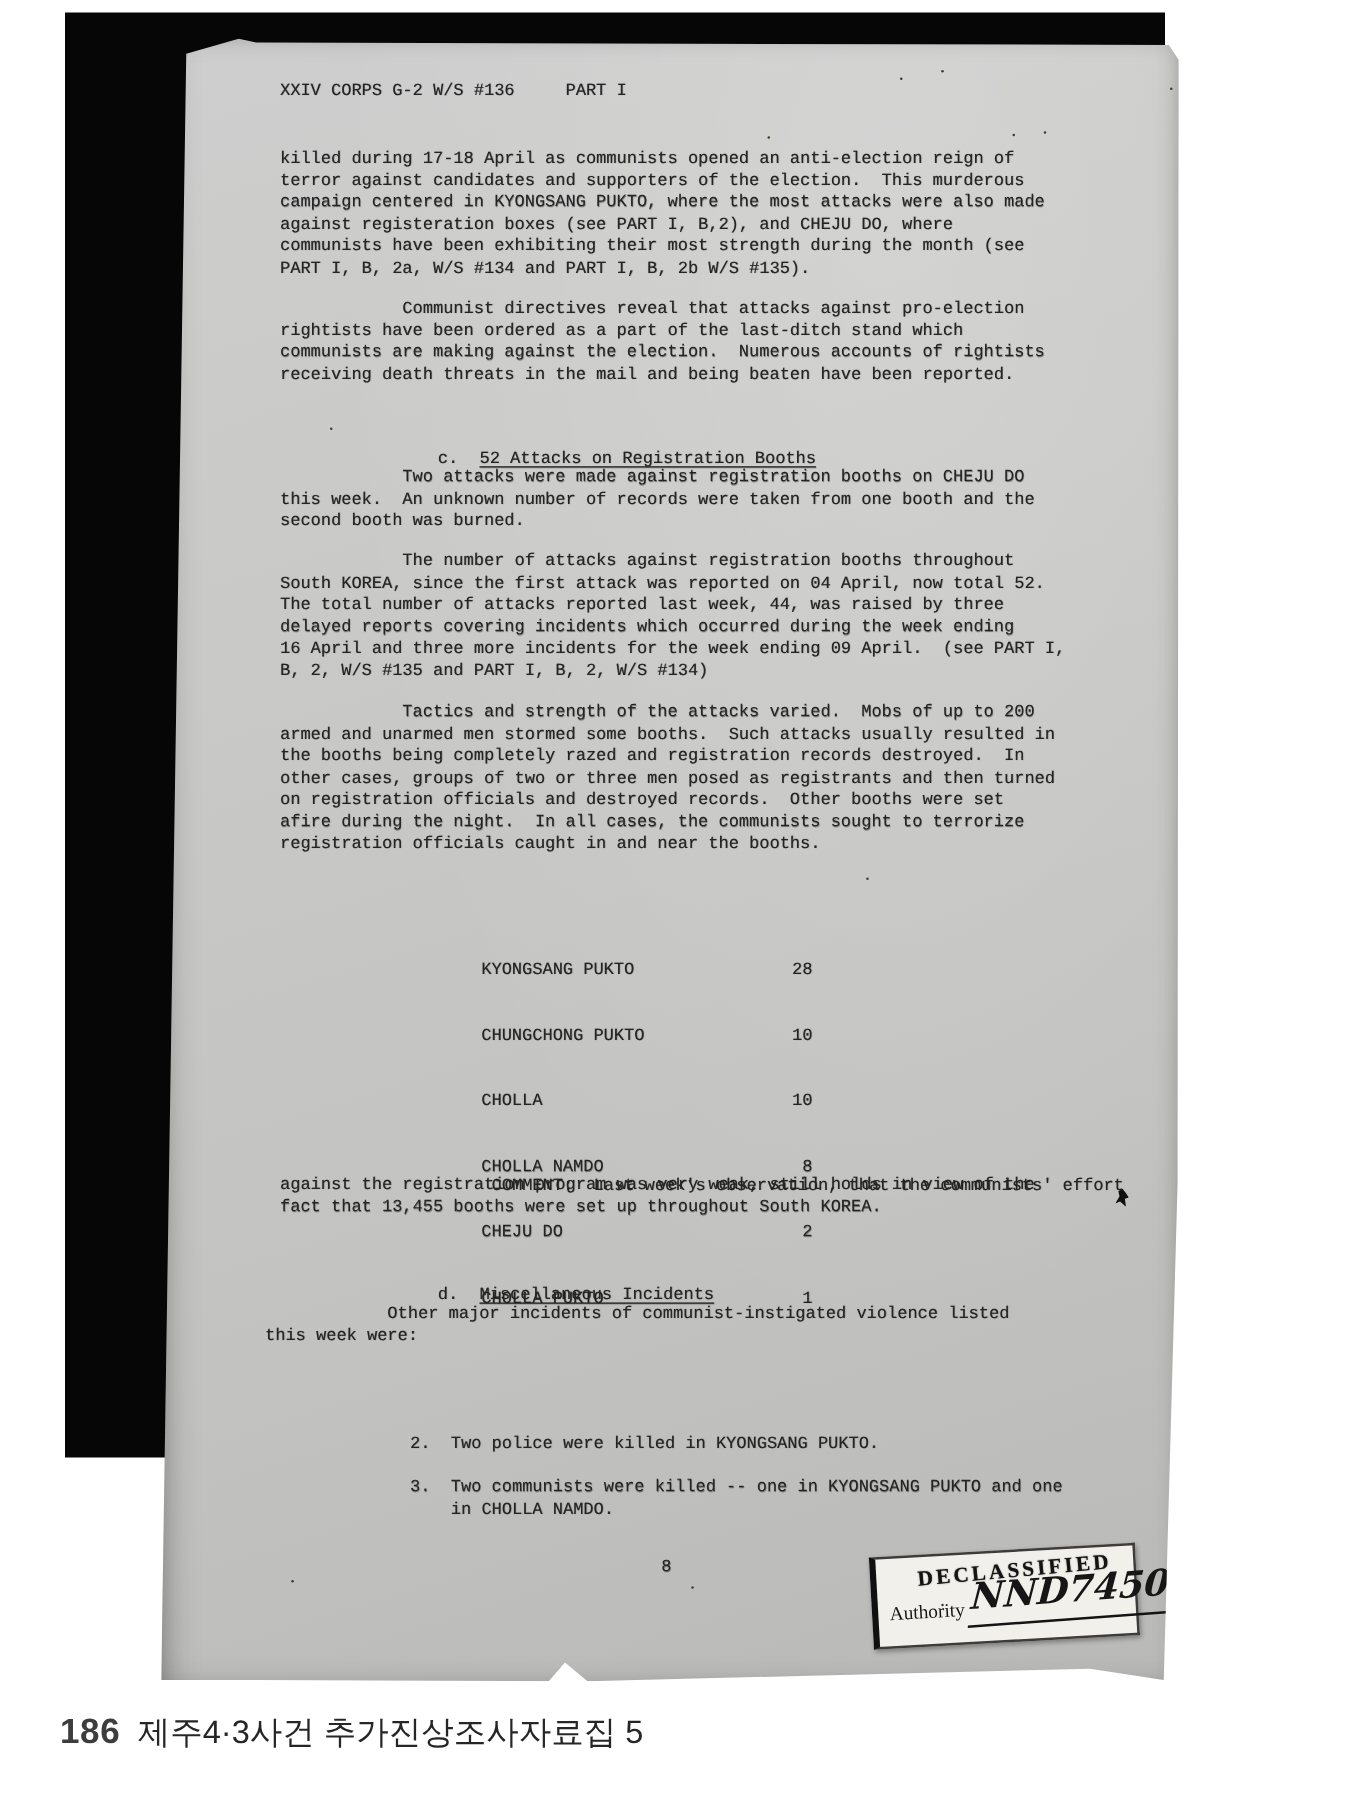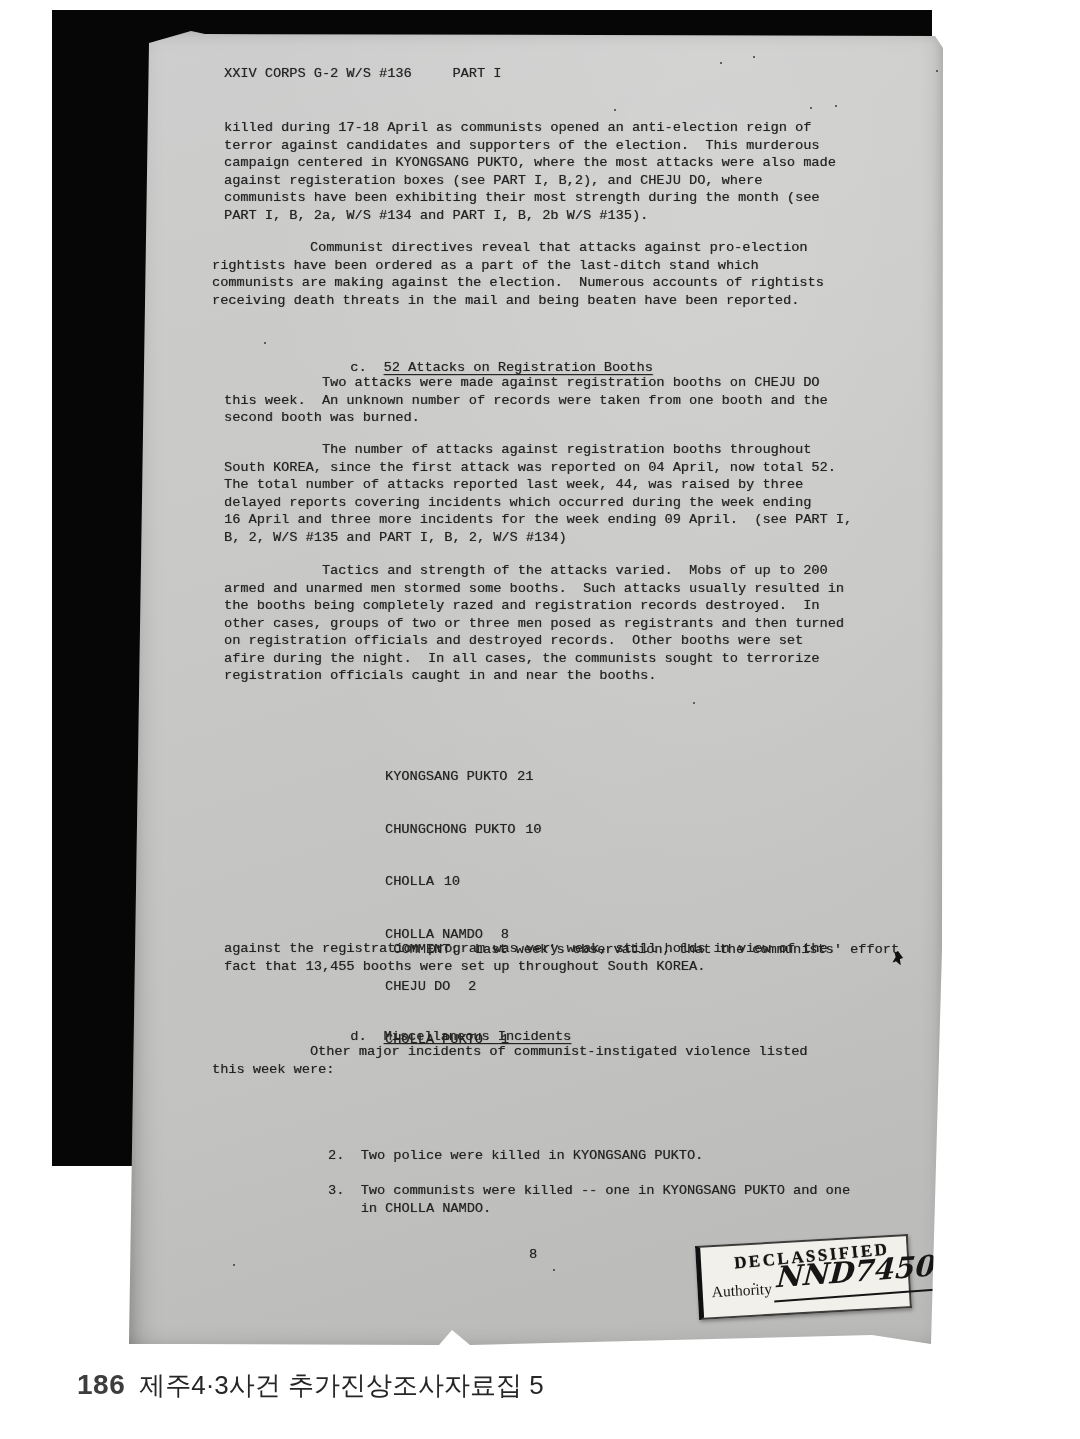--- a/index.html
+++ b/index.html
@@ -33,21 +33,21 @@
   .t{
     position:absolute;
     font-family:"Liberation Mono","DejaVu Sans Mono",monospace;
     font-size:13.6px;line-height:17.5px;color:#242424;
     white-space:pre;
     text-shadow:0.35px 0.35px 0.7px rgba(25,25,25,.55);
   }
   .u{text-underline-offset:3px;}
   .h-title{margin-left:17px;text-decoration:underline;text-underline-offset:3px;}
   .table{position:absolute;left:333px;top:723px;width:265px;}
-  .table .row{display:flex;height:17.5px;}
+  .table .row{display:flex;justify-content:space-between;height:17.5px;}
   .table .cnt{text-align:right;min-width:26px;}
 
   
   .stamp{
     position:absolute;left:645px;top:1230px;width:206px;height:70px;
     background:#f2f0ea;
     border:2px solid rgba(15,15,15,.8);
     border-left:5px solid #101010;
     transform:rotate(-3.2deg);
     box-shadow:1px 2px 4px rgba(0,0,0,.35);
@@ -76,40 +76,40 @@
     position:absolute;left:841px;top:941px;width:10px;height:14px;background:#101010;
     clip-path:polygon(40% 0,75% 25%,100% 45%,70% 55%,88% 100%,35% 75%,0 90%,25% 45%,10% 18%);
     transform:rotate(8deg);
   }
 
   
   .footer{
     position:absolute;left:48px;top:1368px;
     display:flex;align-items:baseline;gap:14px;
   }
-  .footer .num{font-size:28px;font-weight:bold;color:#3d3d3d;letter-spacing:0.5px;margin-left:29px;}
+  .footer .num{font-size:28px;font-weight:bold;color:#3d3d3d;letter-spacing:0.5px;}
   .footer .cap{font-size:26px;color:#262626;}
 </style>
 </head>
 <body>
 
 <div class="scan-bg">
   <div class="paper">
     <div class="origin">
 
       <div class="t" style="left:172px;top:55px">XXIV CORPS G-2 W/S #136     PART I</div>
 
       <div class="t" style="left:172px;top:109px">killed during 17-18 April as communists opened an anti-election reign of
 terror against candidates and supporters of the election.  This murderous
 campaign centered in KYONGSANG PUKTO, where the most attacks were also made
 against registeration boxes (see PART I, B,2), and CHEJU DO, where
 communists have been exhibiting their most strength during the month (see
 PART I, B, 2a, W/S #134 and PART I, B, 2b W/S #135).</div>
 
-      <div class="t" style="left:160px;top:229px">            Communist directives reveal that attacks against pro-election
+      <div class="t" style="left:172px;top:229px">            Communist directives reveal that attacks against pro-election
 rightists have been ordered as a part of the last-ditch stand which
 communists are making against the election.  Numerous accounts of rightists
 receiving death threats in the mail and being beaten have been reported.</div>
 
       <div class="t" style="left:233px;top:331px">
         <span>c.</span><span class="h-title">52 Attacks on Registration Booths</span>
       </div>
 
       <div class="t" style="left:172px;top:364px">            Two attacks were made against registration booths on CHEJU DO
 this week.  An unknown number of records were taken from one booth and the
@@ -126,21 +126,21 @@
 armed and unarmed men stormed some booths.  Such attacks usually resulted in
 the booths being completely razed and registration records destroyed.  In
 other cases, groups of two or three men posed as registrants and then turned
 on registration officials and destroyed records.  Other booths were set
 afire during the night.  In all cases, the communists sought to terrorize
 registration officials caught in and near the booths.</div>
 
 
       <div class="t table">
         <div class="row">
-          <span>KYONGSANG PUKTO</span><span class="cnt">21</span>
+          <span>KYONGSANG PUKTO</span><span class="cnt">28</span>
         </div>
         <div class="row">
           <span>CHUNGCHONG PUKTO</span><span class="cnt">10</span>
         </div>
         <div class="row">
           <span>CHOLLA</span><span class="cnt">10</span>
         </div>
         <div class="row">
           <span>CHOLLA NAMDO</span><span class="cnt">8</span>
         </div>

